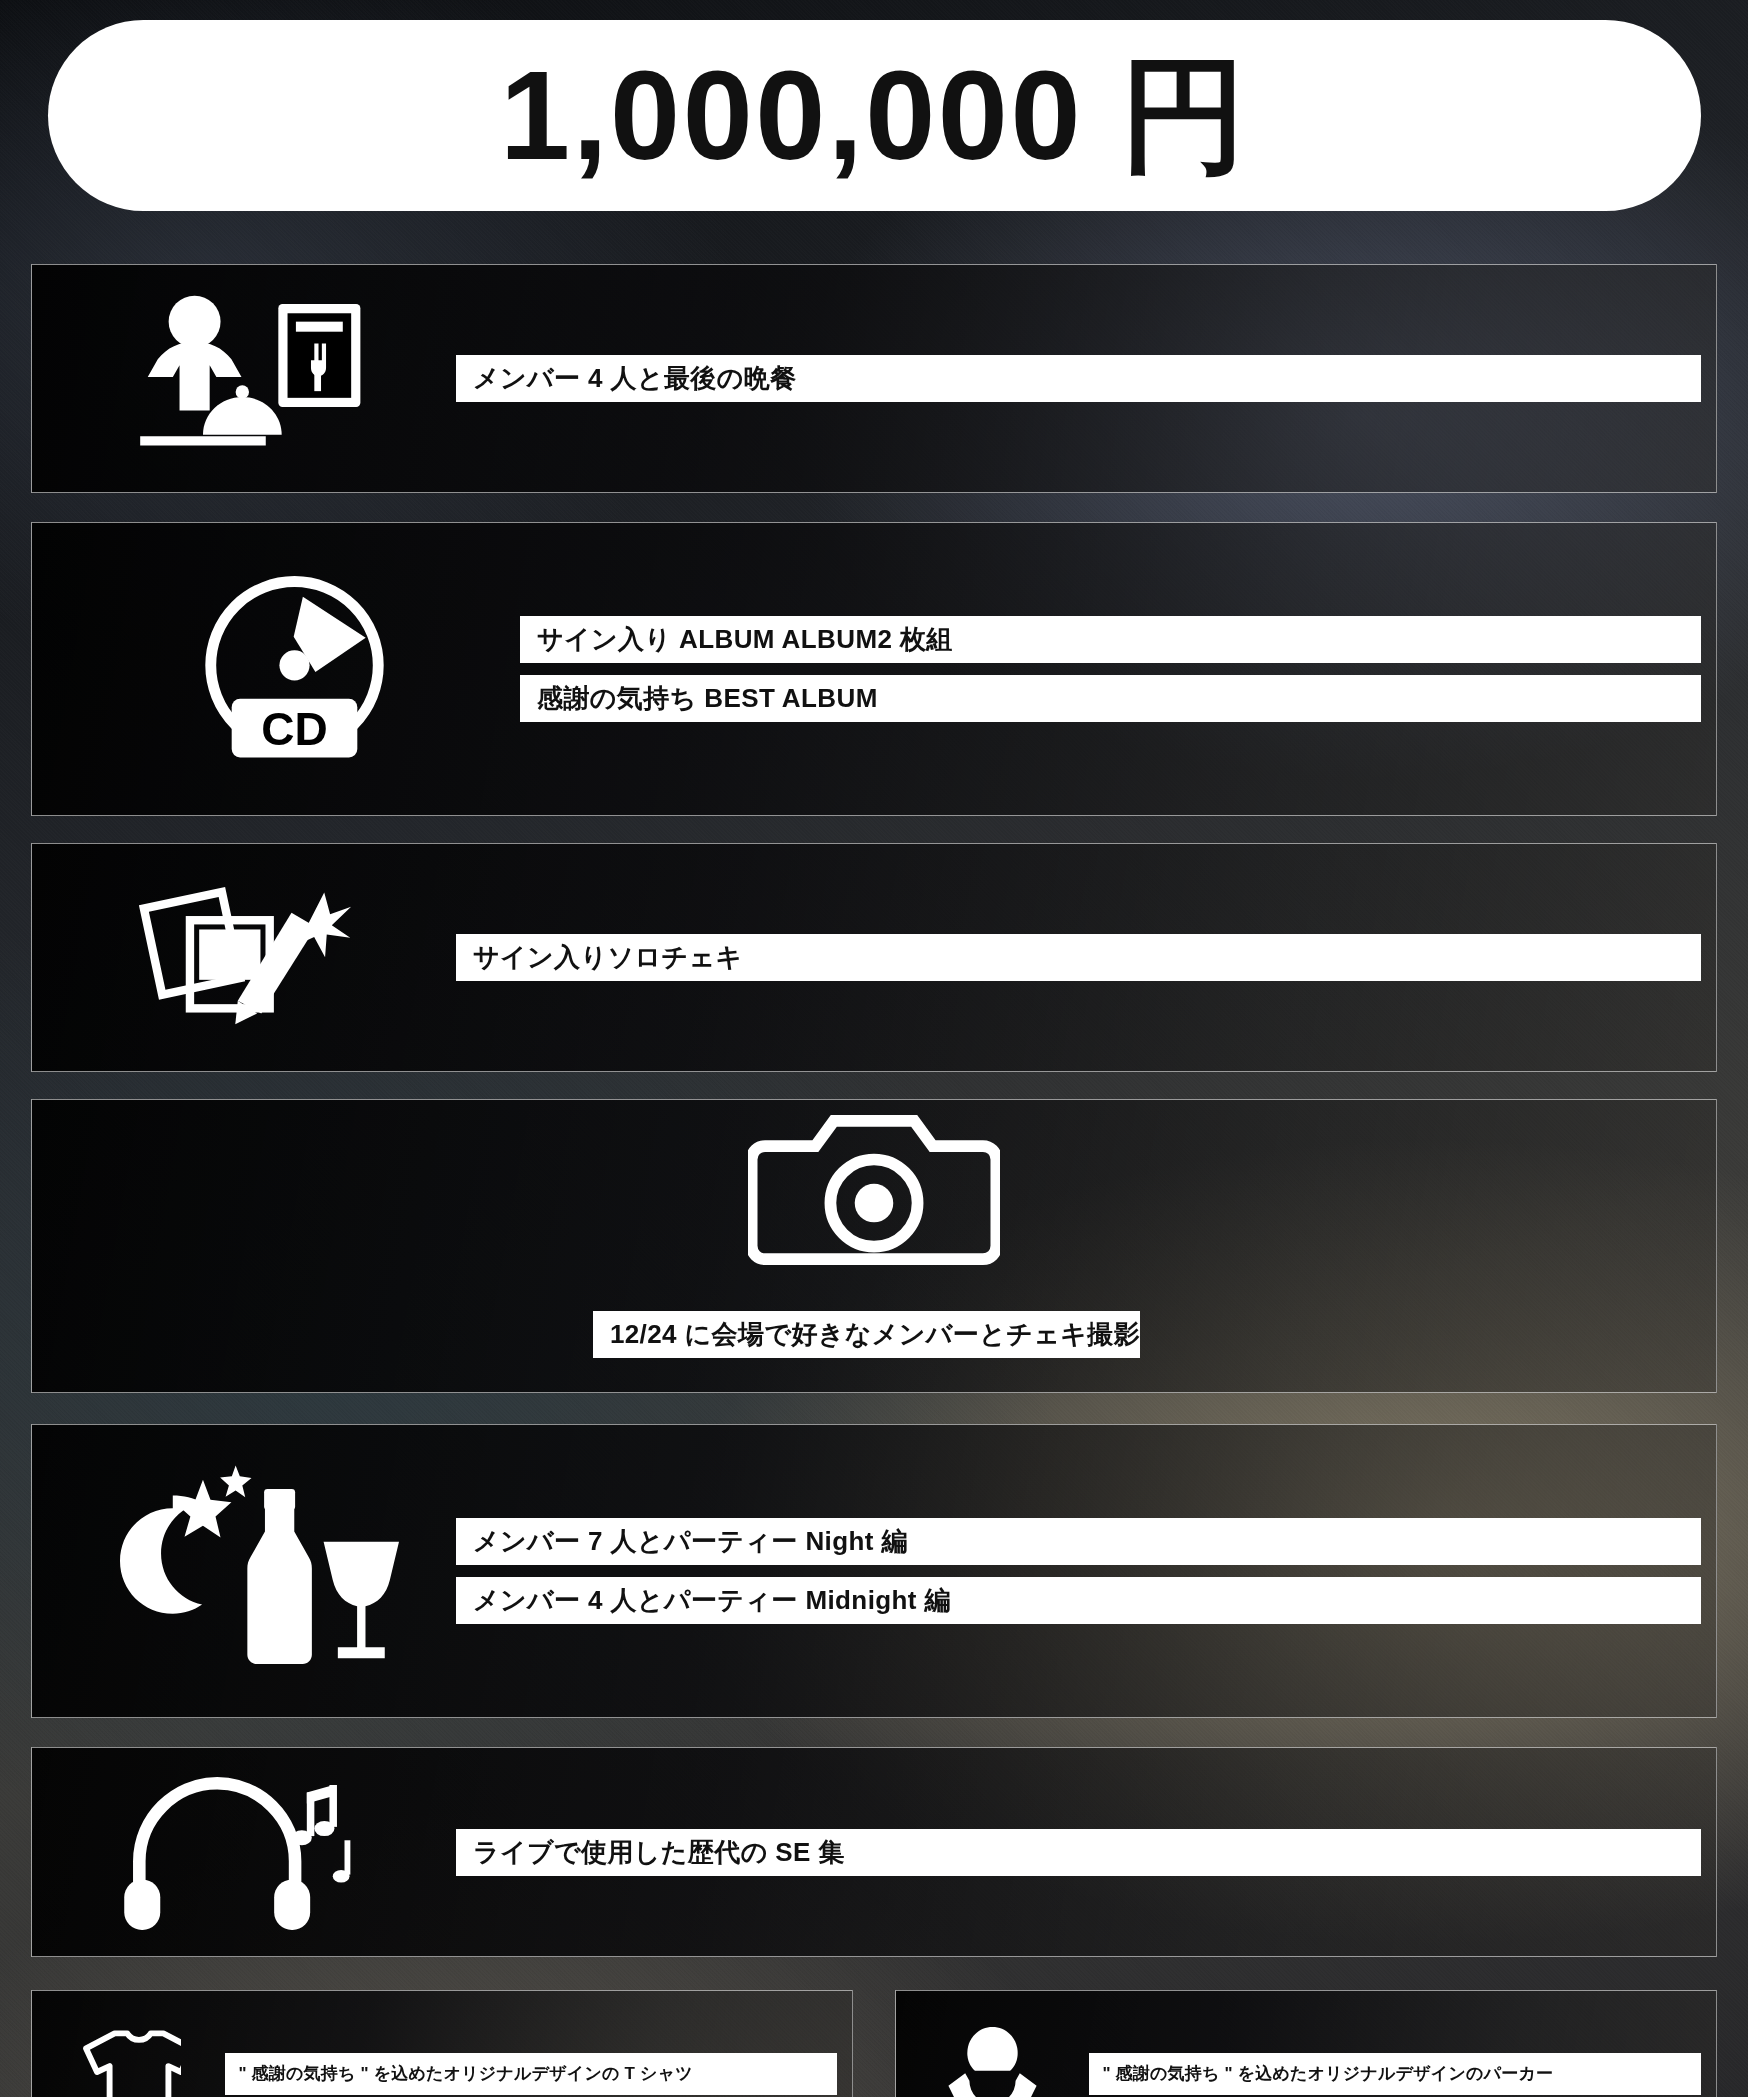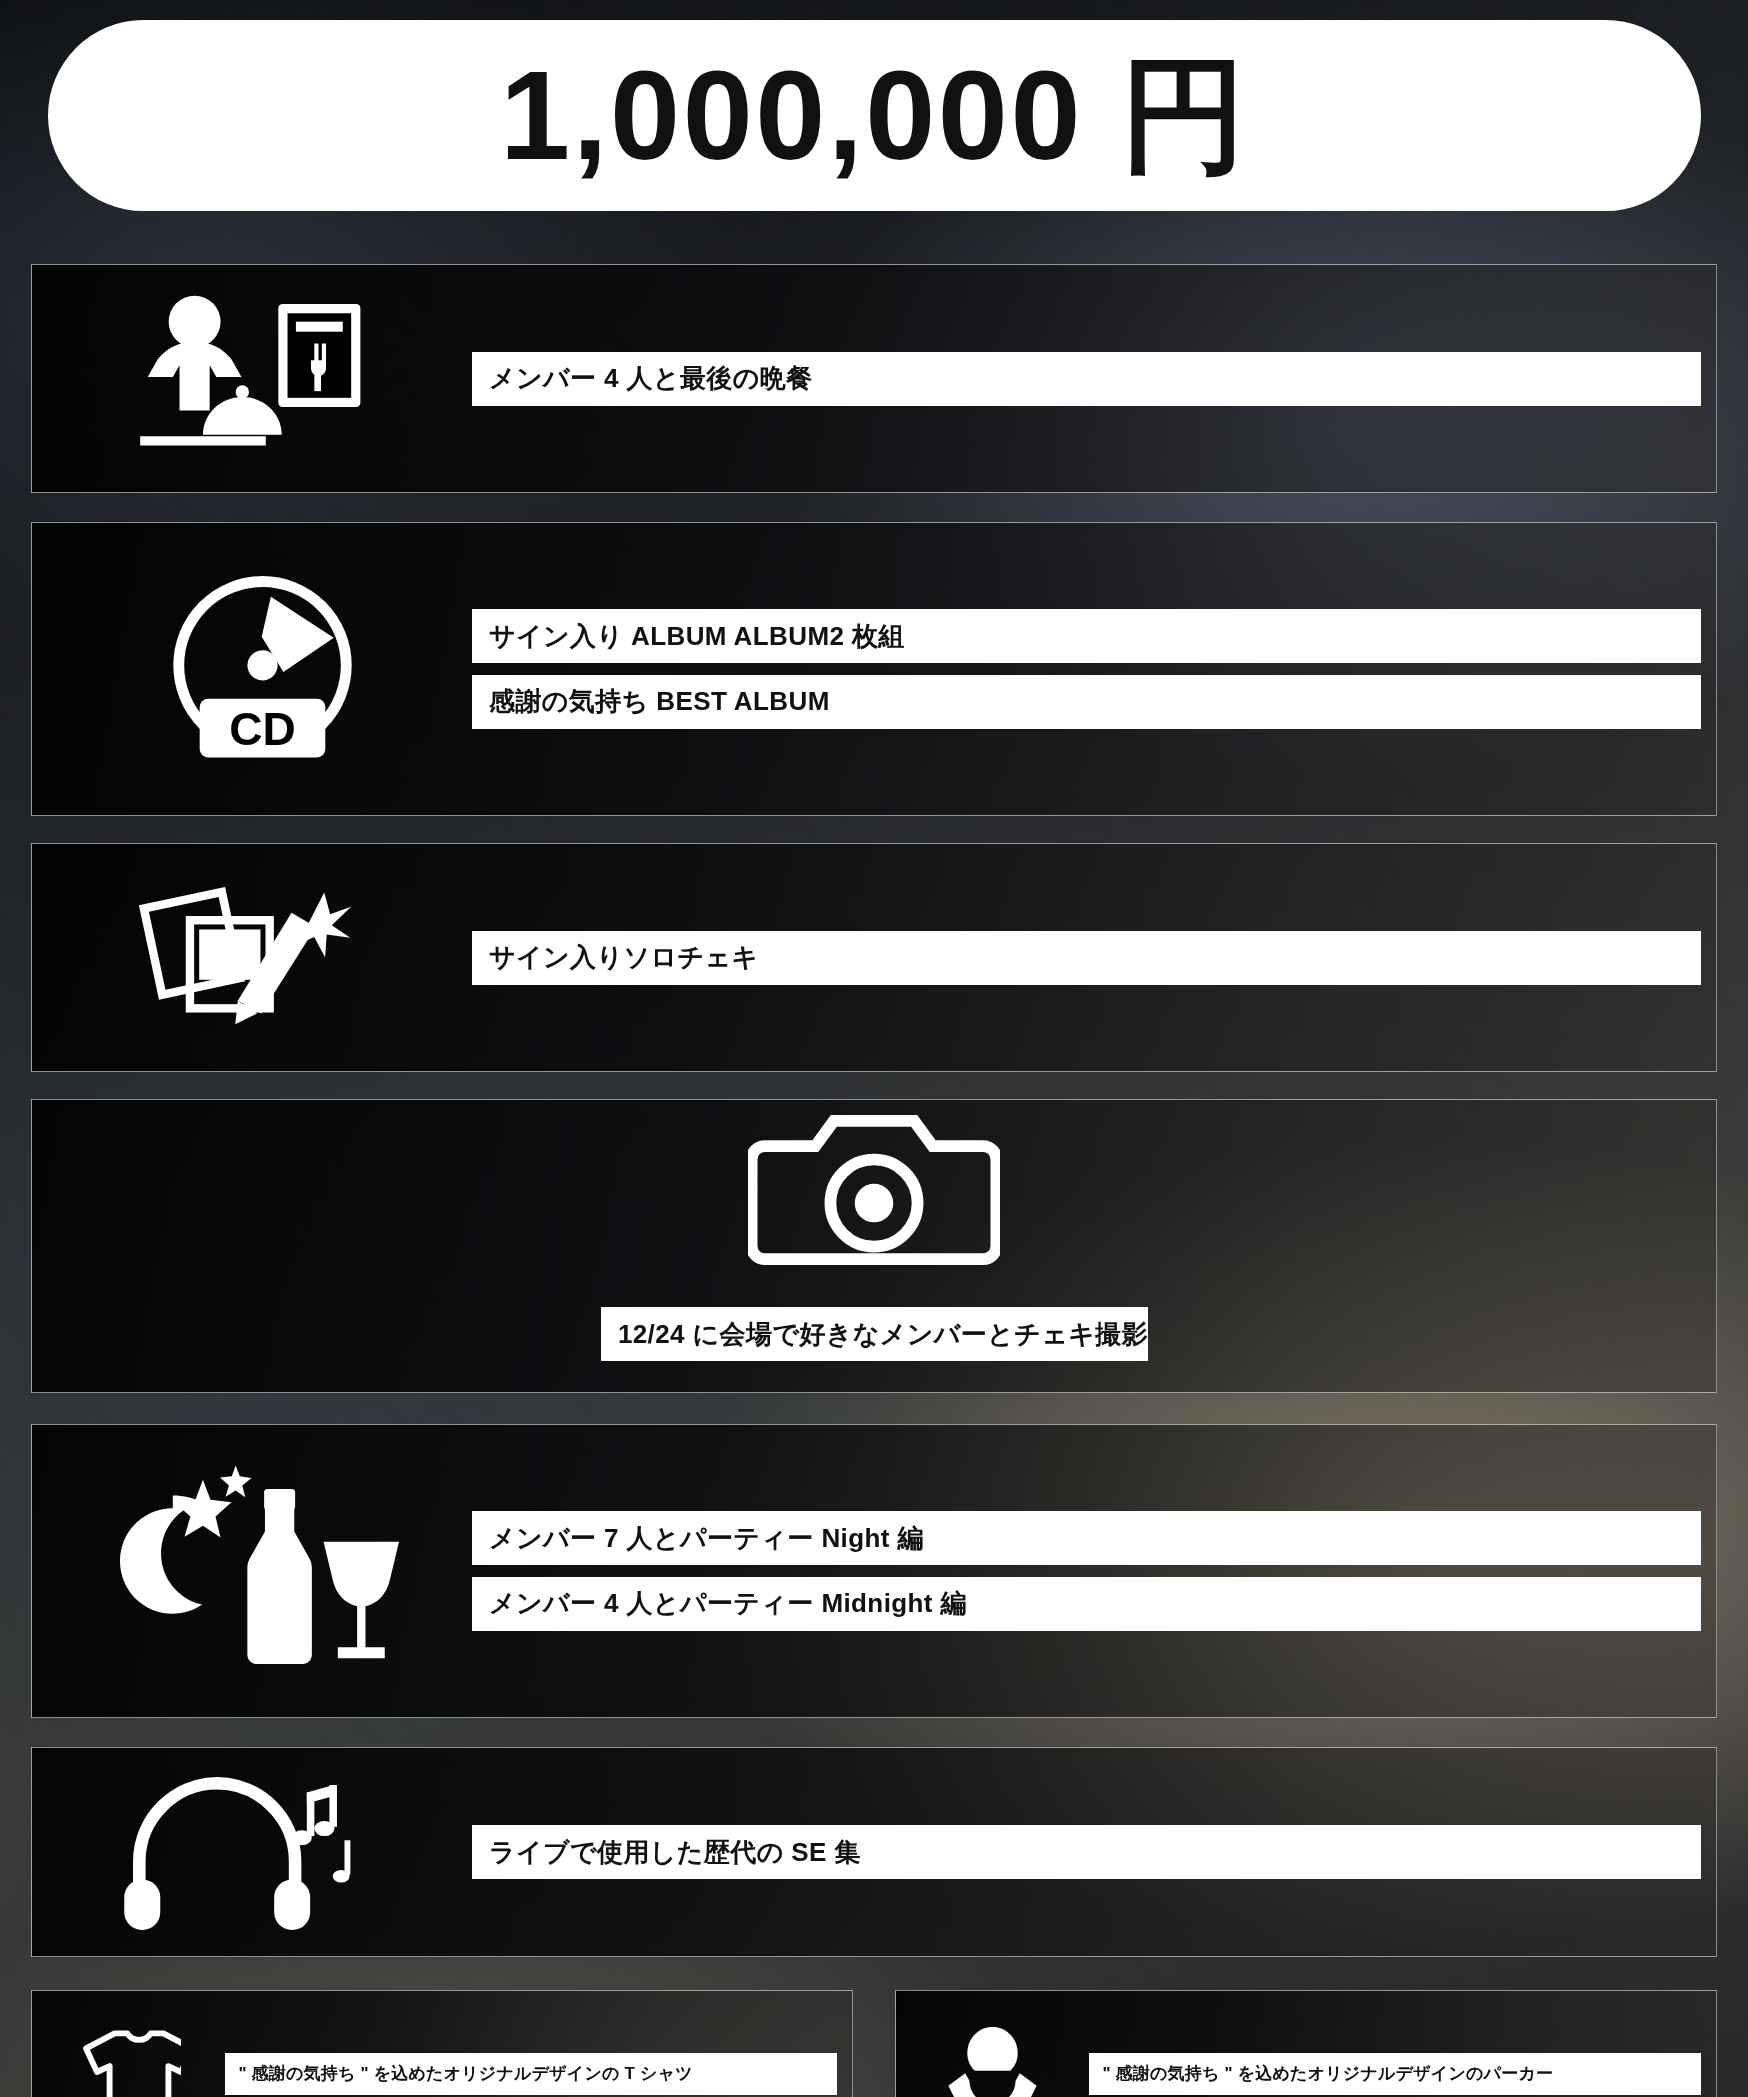--- a/index.html
+++ b/index.html
@@ -75,21 +75,21 @@
     background: #ffffff;
     color: #111;
     font-weight: 700;
     display: flex;
     align-items: center;
     padding-left: 17px;
     letter-spacing: 0.4px;
   }
 
   
-  .big .row-label { height: 54px; font-size: 26px; margin-left: 16px; }
+  .big .row-label { height: 47px; font-size: 26px; }
   
   .small .row-label {
     height: auto;
     min-height: 42px;
     font-size: 17px;
     line-height: 1.28;
     padding: 6.7px 7.6px 6.7px 13.4px;
     letter-spacing: 0.2px;
   }
 
@@ -119,21 +119,21 @@
         <path d="M470 130v58c0 12 8 20 18 20s18-8 18-20v-58h-10v40h-8v-40h-10v40h-8v-40z" fill="#ffffff"></path>
         <rect x="478" y="198" width="16" height="46" fill="#ffffff"></rect>
       </svg>
     </div>
     <div class="rows">
       <div class="row-label">メンバー 4 人と最後の晩餐</div>
     </div>
   </div>
 
   <div class="card big" style="left:31px; top:522px; width:1686px; height:294px;">
-    <div class="icon-slot" style="width:424px;padding-left:36px;">
+    <div class="icon-slot" style="width:488px;padding-left:36px;">
       <svg width="235" height="201" viewBox="0 0 560 480" fill="none">
         <circle cx="280" cy="230" r="200" stroke="#ffffff" stroke-width="26"></circle>
         <circle cx="280" cy="230" r="36" fill="#ffffff"></circle>
         <path d="M300 66l150 98-120 82-52-84z" fill="#ffffff"></path>
         <rect x="130" y="310" width="300" height="140" rx="20" fill="#ffffff"></rect>
         <text x="280" y="420" font-family="Liberation Sans, sans-serif" font-size="110" font-weight="700" fill="#000000" text-anchor="middle">CD</text>
       </svg>
     </div>
     <div class="rows">
       <div class="row-label">サイン入り ALBUM ALBUM2 枚組</div>

